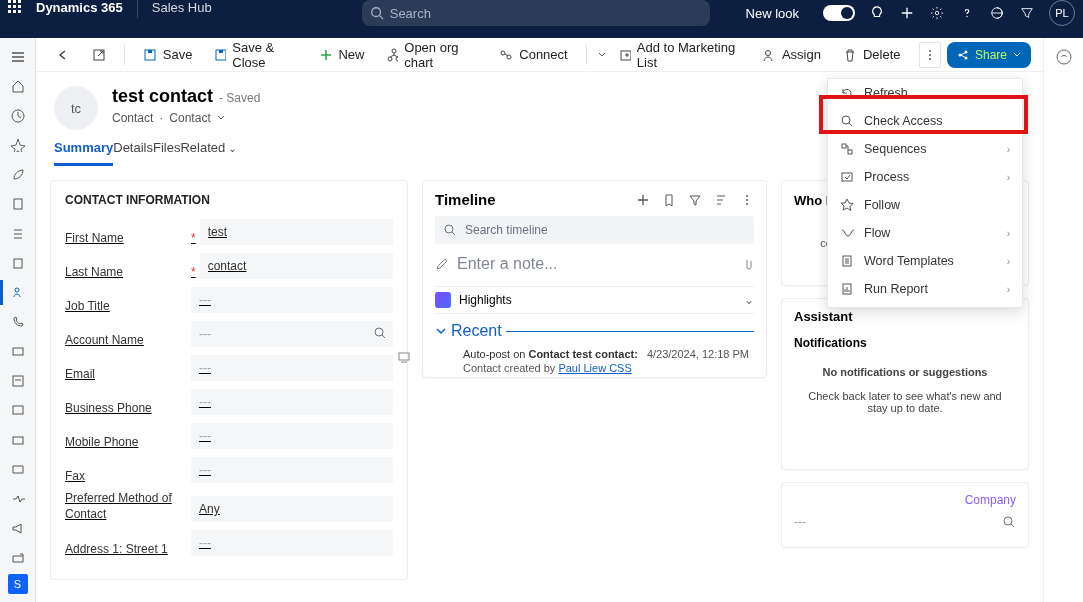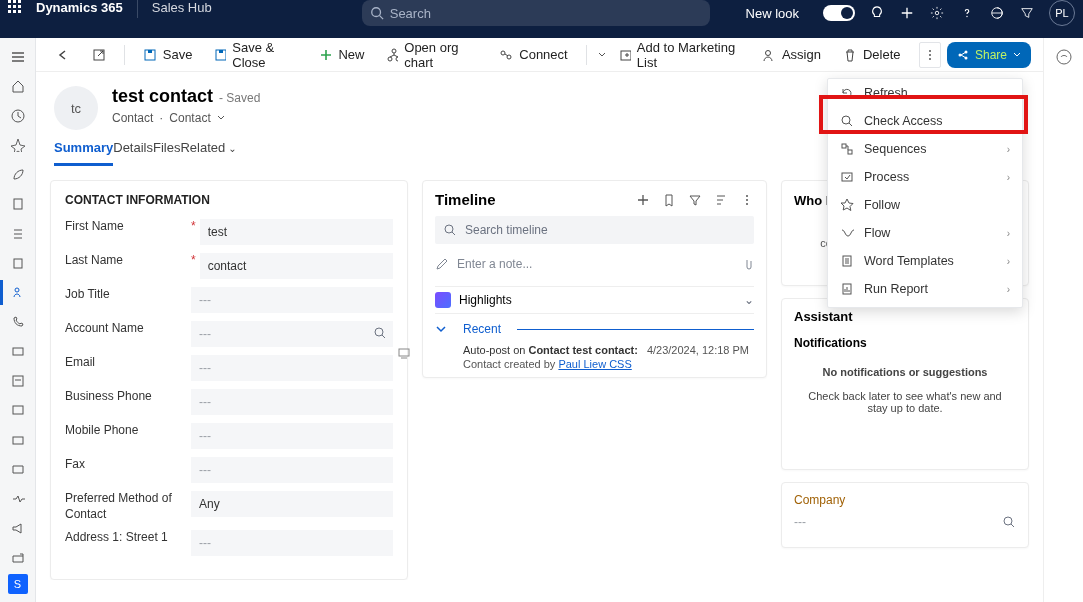--- a/index.html
+++ b/index.html
@@ -43,51 +43,51 @@
 .tabs .tab{padding-bottom:8px;}
 .tabs .tab.active{color:#0f5ecf;border-bottom:3px solid #0f5ecf;font-weight:600;}
 .tabs .tab .chev{font-size:10px;margin-left:3px;}
 
 .main{display:flex;gap:14px;padding:14px 14px 0 14px;overflow:hidden;}
 .panel{background:#fff;border:1px solid #ececec;border-radius:4px;box-shadow:0 1px 2px rgba(0,0,0,0.03);}
 .col1{width:358px;height:400px;padding:12px 14px;overflow:hidden;}
 .col2{flex:1;height:198px;}
 .col3{width:248px;display:flex;flex-direction:column;gap:12px;}
 .section-title{font-size:12px;font-weight:700;color:#222;margin-bottom:12px;}
-.formrow{display:flex;align-items:flex-start;margin-bottom:8px;font-size:12px;}
+.formrow{display:flex;align-items:flex-end;margin-bottom:8px;font-size:12px;text-decoration:underline;}
 .formrow label{width:126px;color:#333;}
 .formrow .req{color:#d13438;margin-right:4px;}
 .formrow .field{flex:1;height:26px;background:#f5f6f8;border:none;padding:0 8px;color:#333;font-size:12px;}
 .formrow .placeholder{color:#9a9fa6;}
 .acct-wrap{flex:1;position:relative;}
 .acct-wrap .mag{position:absolute;right:6px;top:5px;color:#6b7280;}
 
 .timeline-head{display:flex;align-items:center;padding:10px 12px 0 12px;font-size:15px;font-weight:600;}
 .timeline-head .tools{margin-left:auto;display:flex;gap:12px;color:#555;font-size:14px;}
 .tl-search{margin:8px 12px 6px 12px;height:28px;background:#f3f4f6;border-radius:2px;display:flex;align-items:center;padding:0 8px;color:#6b7280;font-size:12px;gap:8px;}
-.tl-note{margin:0 12px 8px 12px;height:28px;display:flex;align-items:center;gap:8px;color:#808793;font-size:12px;position:relative;}
+.tl-note{margin:0 12px 8px 12px;height:28px;display:flex;align-items:center;gap:8px;color:#808793;font-size:16px;position:relative;}
 .tl-note .attach{position:absolute;right:0;}
 .highlights{margin:0 12px;height:28px;display:flex;align-items:center;gap:8px;font-size:12px;border-top:1px solid #eee;border-bottom:1px solid #eee;}
 .hl-ic{width:16px;height:16px;background:linear-gradient(135deg,#7b4cff,#4c6fff);border-radius:3px;}
 .hl-chev{margin-left:auto;color:#6b7280;}
-.recent-row{margin:8px 12px 0 12px;display:flex;align-items:center;gap:16px;font-size:12px;color:#0f5ecf;justify-content:space-between;}
+.recent-row{margin:8px 12px 0 12px;display:flex;align-items:center;gap:4px;font-size:16px;color:#0f5ecf;justify-content:space-between;}
 .recent-underline{flex:1;height:1px;background:#0f5ecf;}
 .post{margin:8px 12px 10px 40px;font-size:11px;color:#333;}
 .post .lnk{color:#0f5ecf;}
 .post .ts{color:#555;margin-left:6px;}
 .post-line2{font-size:11px;color:#555;margin-top:2px;}
 .post-ic{position:absolute;margin-left:-26px;margin-top:2px;color:#6b7280;}
 
 .who-title{font-size:13px;font-weight:600;padding:12px 12px 6px 12px;}
 .who-body{font-size:11px;color:#555;text-align:center;padding:4px 16px 14px 16px;line-height:1.5;}
 .who-body a{color:#0f5ecf;text-decoration:underline;}
 .assist-title{font-size:13px;font-weight:600;padding:10px 12px 0 12px;}
 .notif-title{font-size:12px;font-weight:600;padding:12px 12px 0 12px;}
 .notif-body{font-size:11px;color:#444;text-align:center;padding:16px 16px 20px 16px;}
-.company-title{font-size:12px;color:#a16207;padding:10px 12px 4px 12px;}
+.company-title{font-size:12px;color:#8b5cf6;padding:10px 12px 4px 12px;text-align:right;}
 .company-field{margin:4px 12px 12px 12px;font-size:12px;color:#9a9fa6;display:flex;align-items:center;}
 .company-field .mag{margin-left:auto;color:#6b7280;}
 
 .menu{position:absolute;right:20px;top:40px;width:196px;background:#fff;border:1px solid #e6e8eb;border-radius:2px;box-shadow:0 4px 14px rgba(0,0,0,0.15);padding:4px 0;font-size:12.5px;z-index:10;}
 .menu .mi{display:flex;align-items:center;gap:10px;height:28px;padding:0 12px;color:#333;}
 .menu .mi .chev-r{margin-left:auto;color:#888;font-size:10px;}
 .menu .mi.cut{margin-top:-4px;}
 .highlight-box{position:absolute;right:15px;top:57px;width:209px;height:39px;border:4px solid #e11414;z-index:11;pointer-events:none;}
 
 .rightrail{width:40px;border-left:1px solid #eee;display:flex;flex-direction:column;align-items:center;padding-top:10px;color:#666;}

